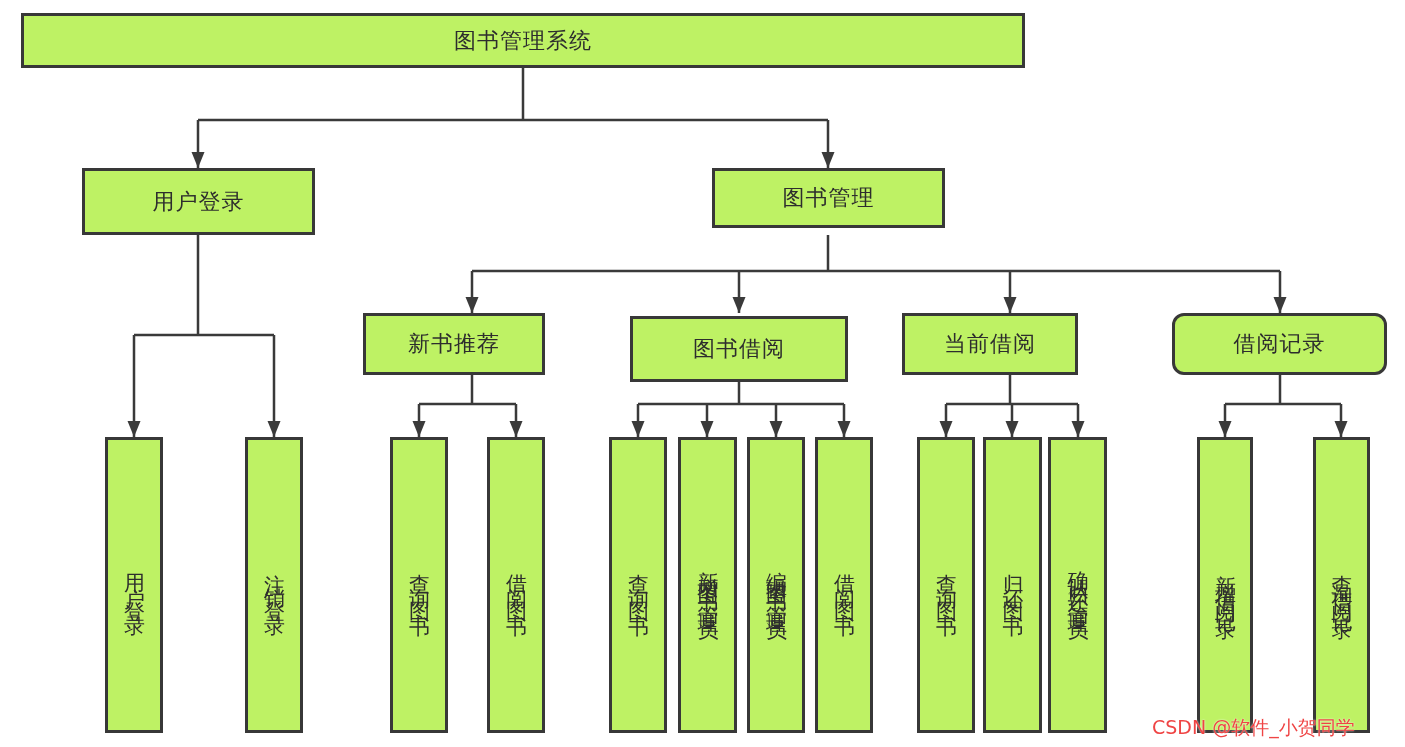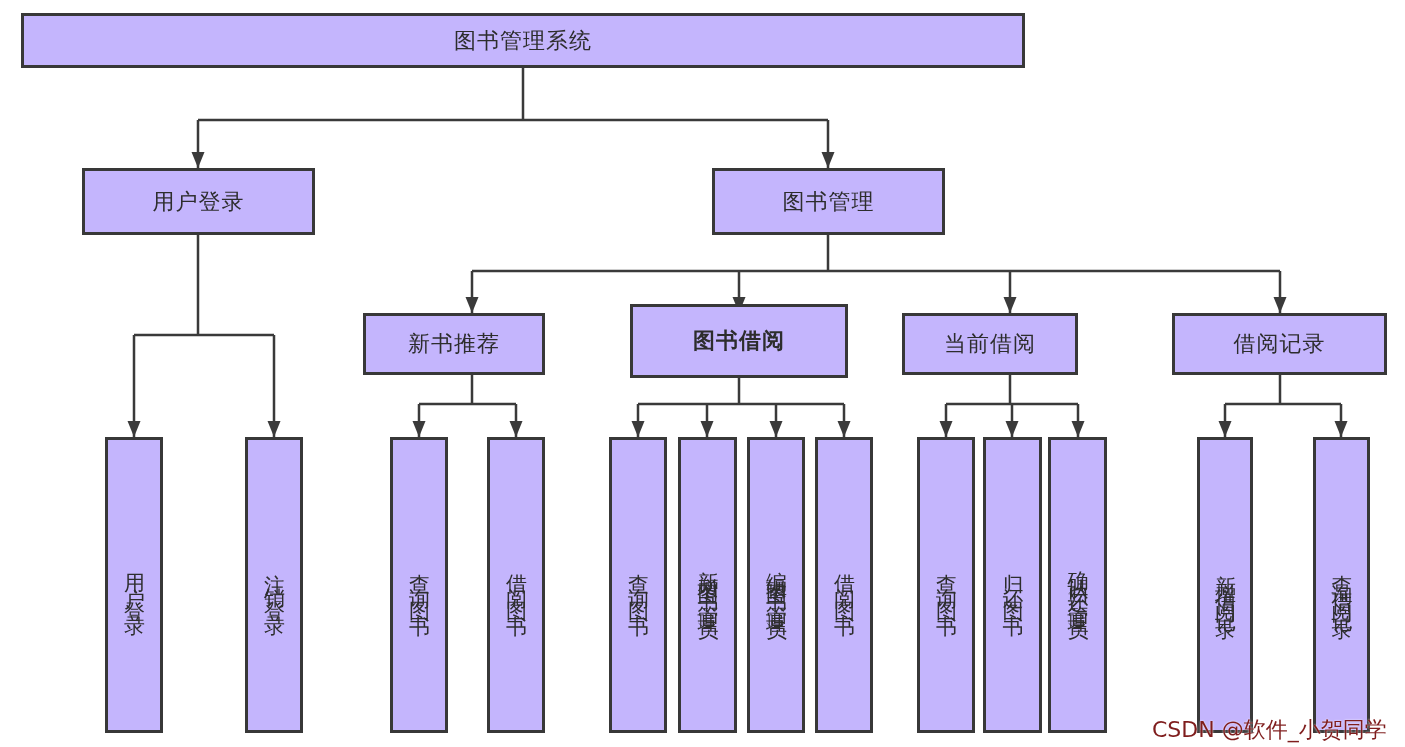--- a/index.html
+++ b/index.html
@@ -4,60 +4,60 @@
 <style>
   html,body { margin:0; padding:0; background:#ffffff; }
   .canvas {
     position:relative; width:1405px; height:747px; background:#ffffff;
     font-family:"DejaVu Sans","Liberation Sans",sans-serif;
     color:#2d2d2d; overflow:hidden;
   }
   .connectors { position:absolute; left:0; top:0; width:1405px; height:747px; }
   .box {
     position:absolute; box-sizing:border-box;
-    border:3px solid #383838; background:#c4b5fd;
+    border:3px solid #383838; background:#bef264;
     display:flex; align-items:center; justify-content:center;
     text-align:center;
   }
   .h { font-size:22px; letter-spacing:1px; }
   .v span {
     writing-mode:vertical-rl; text-orientation:mixed;
     font-size:21px; letter-spacing:14px; line-height:1;
     display:inline-block;
   }
   .v.mid span  { letter-spacing:9px; }
   .v.long span { letter-spacing:7px; }
   
   .n-root   { left:21px;  top:13px;  width:1004px; height:55px; }
   
   .n-login  { left:82px;  top:168px; width:233px; height:67px; }
-  .n-mgmt   { left:712px; top:168px; width:233px; height:67px; }
+  .n-mgmt   { left:712px; top:168px; width:233px; height:60px; }
   
   .n-rec    { left:363px;  top:313px; width:182px; height:62px; }
-  .n-bor    { left:630px;  top:304px; width:218px; height:74px;font-weight:bold; }
+  .n-bor    { left:630px;  top:316px; width:218px; height:66px; }
   .n-cur    { left:902px;  top:313px; width:176px; height:62px; }
-  .n-hist   { left:1172px; top:313px; width:215px; height:62px; }
+  .n-hist   { left:1172px; top:313px; width:215px; height:62px;border-radius:12px; }
   
   .leaf { top:437px; height:296px; width:58px; }
   .l-ulogin  { left:105px; }
   .l-logout  { left:245px; }
   .l-recq    { left:390px; }
   .l-recb    { left:487px; }
   .l-bbq     { left:609px; }
   .l-bba     { left:678px; width:59px; }
   .l-bbe     { left:747px; }
   .l-bbb     { left:815px; }
   .l-cbq     { left:917px; }
   .l-cbr     { left:983px; width:59px; }
   .l-cbc     { left:1048px; width:59px; }
   .l-bra     { left:1197px; width:56px; }
   .l-brq     { left:1313px; width:57px; }
   .watermark {
     position:absolute; left:1152px; top:715px;
-    font-size:22px; color:#7f1d1d; white-space:nowrap;
+    font-size:19px; color:#ef4444; white-space:nowrap;
     text-shadow:0 0 2px #ffffff;
   }
 </style>
 </head>
 <body>
 
 <div class="canvas">
 
   <svg class="connectors" viewBox="0 0 1405 747" xmlns="http://www.w3.org/2000/svg">
     <g stroke="#3a3a3a" stroke-width="2.5" fill="none">

